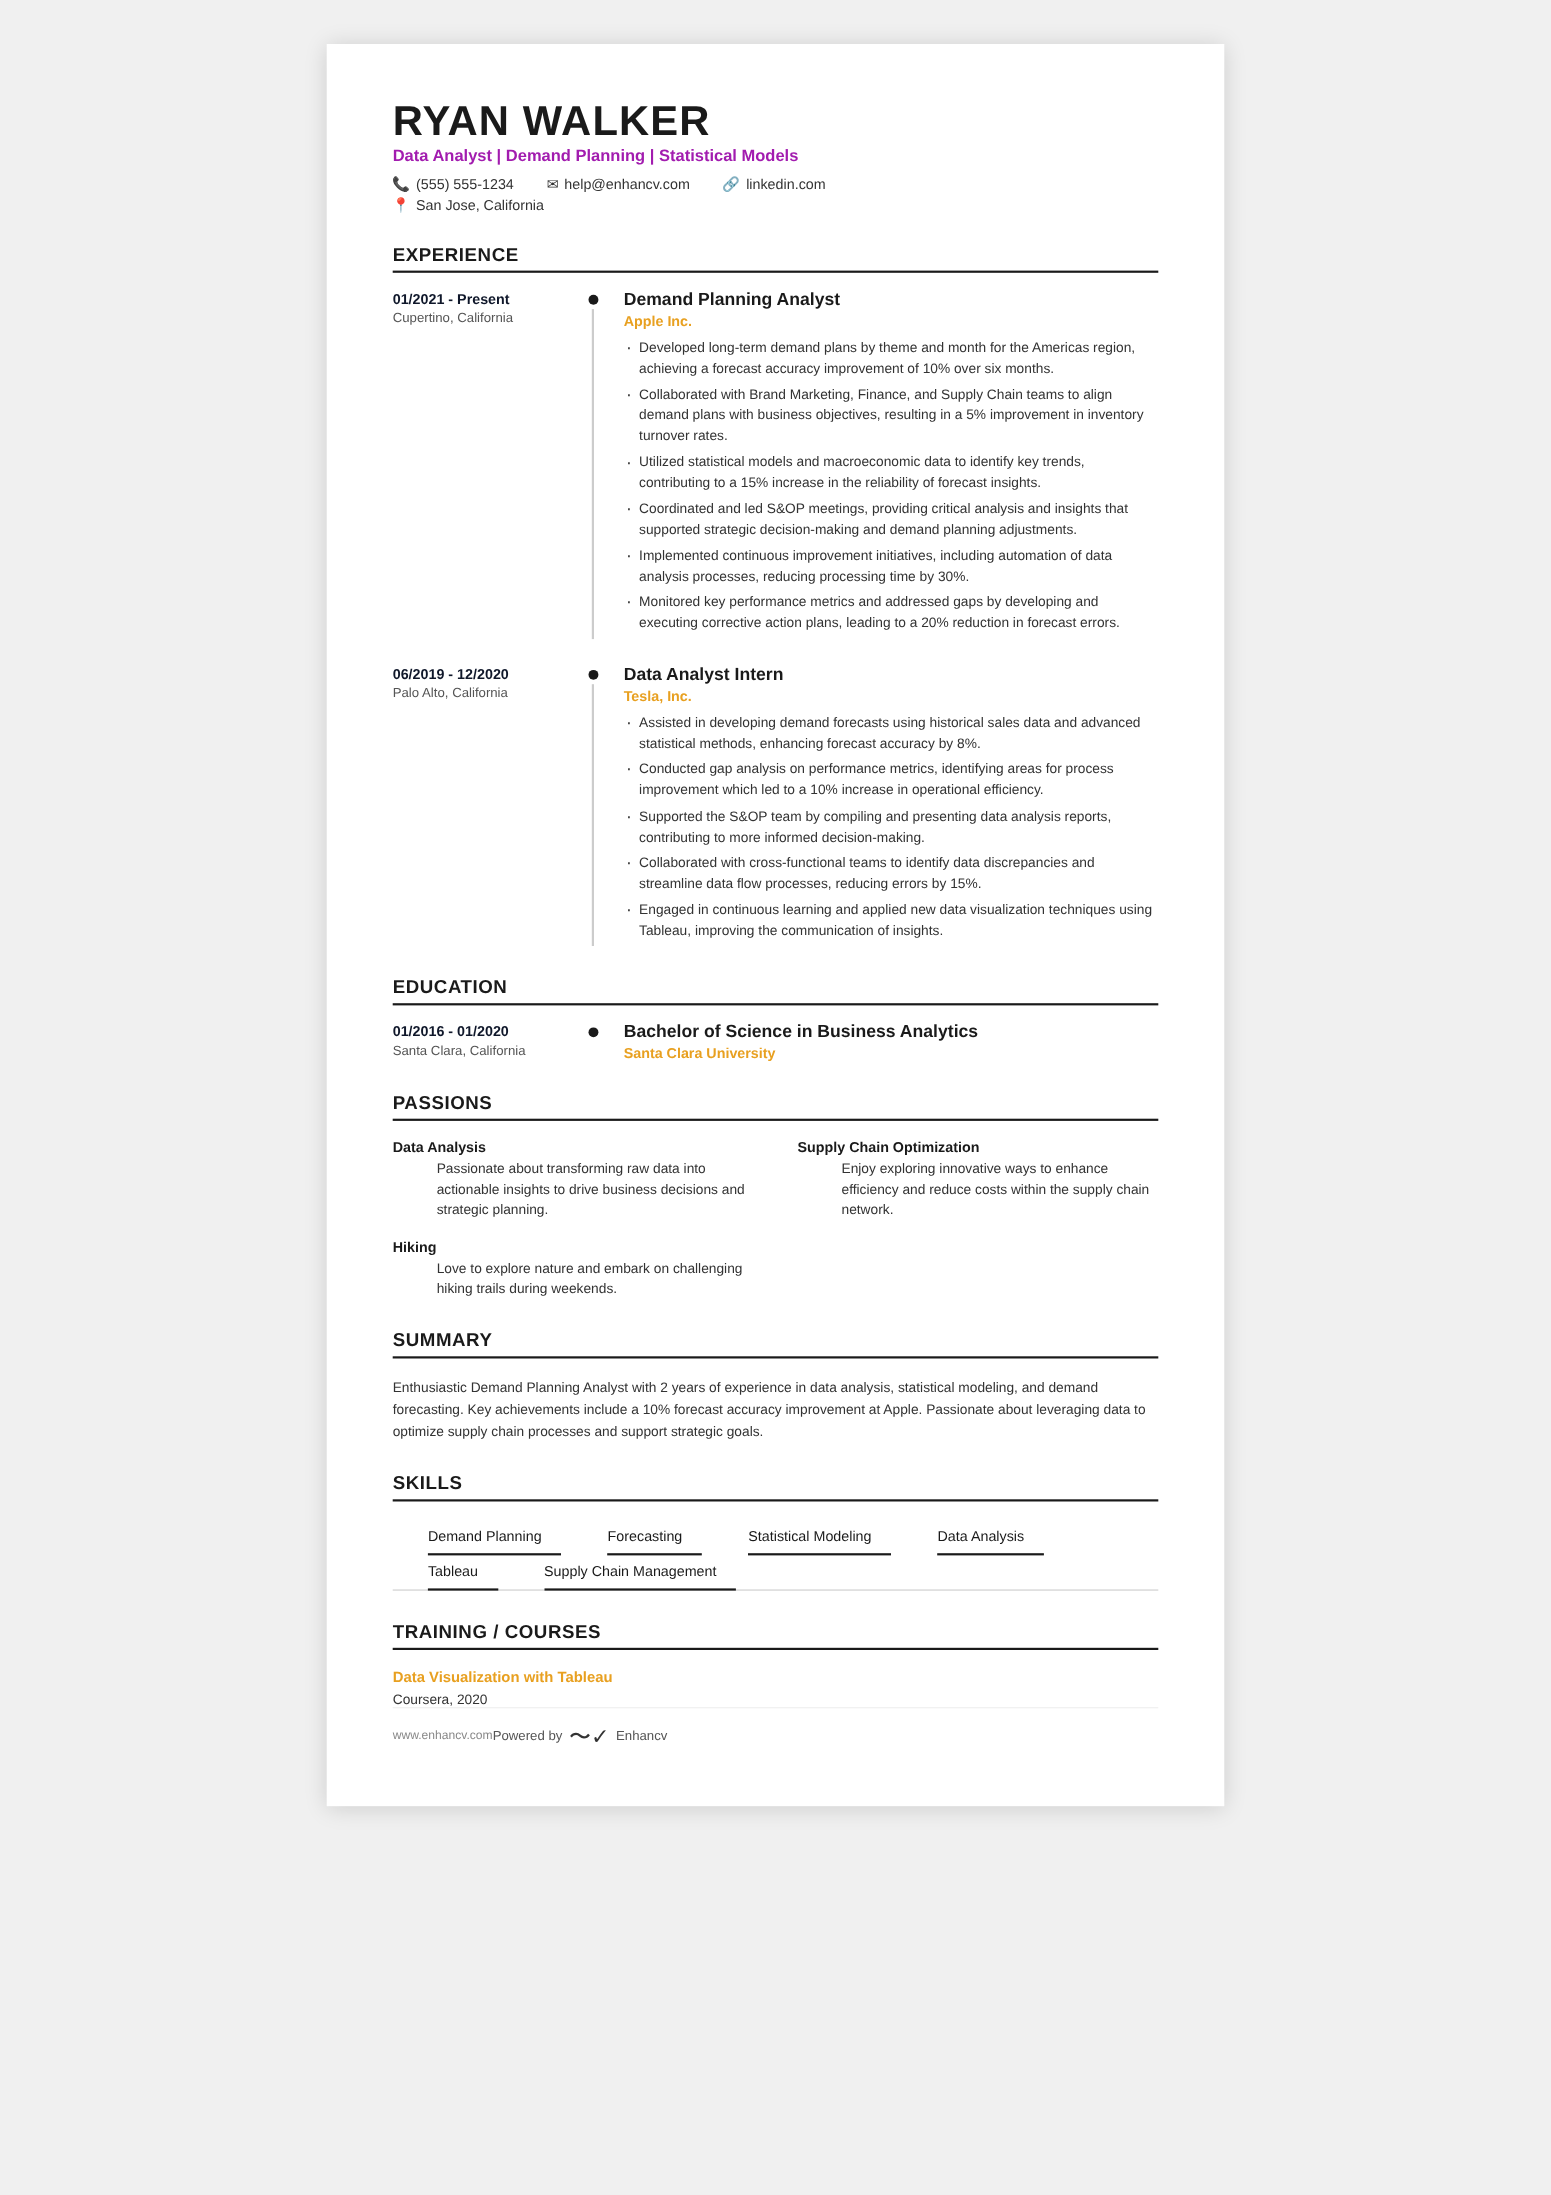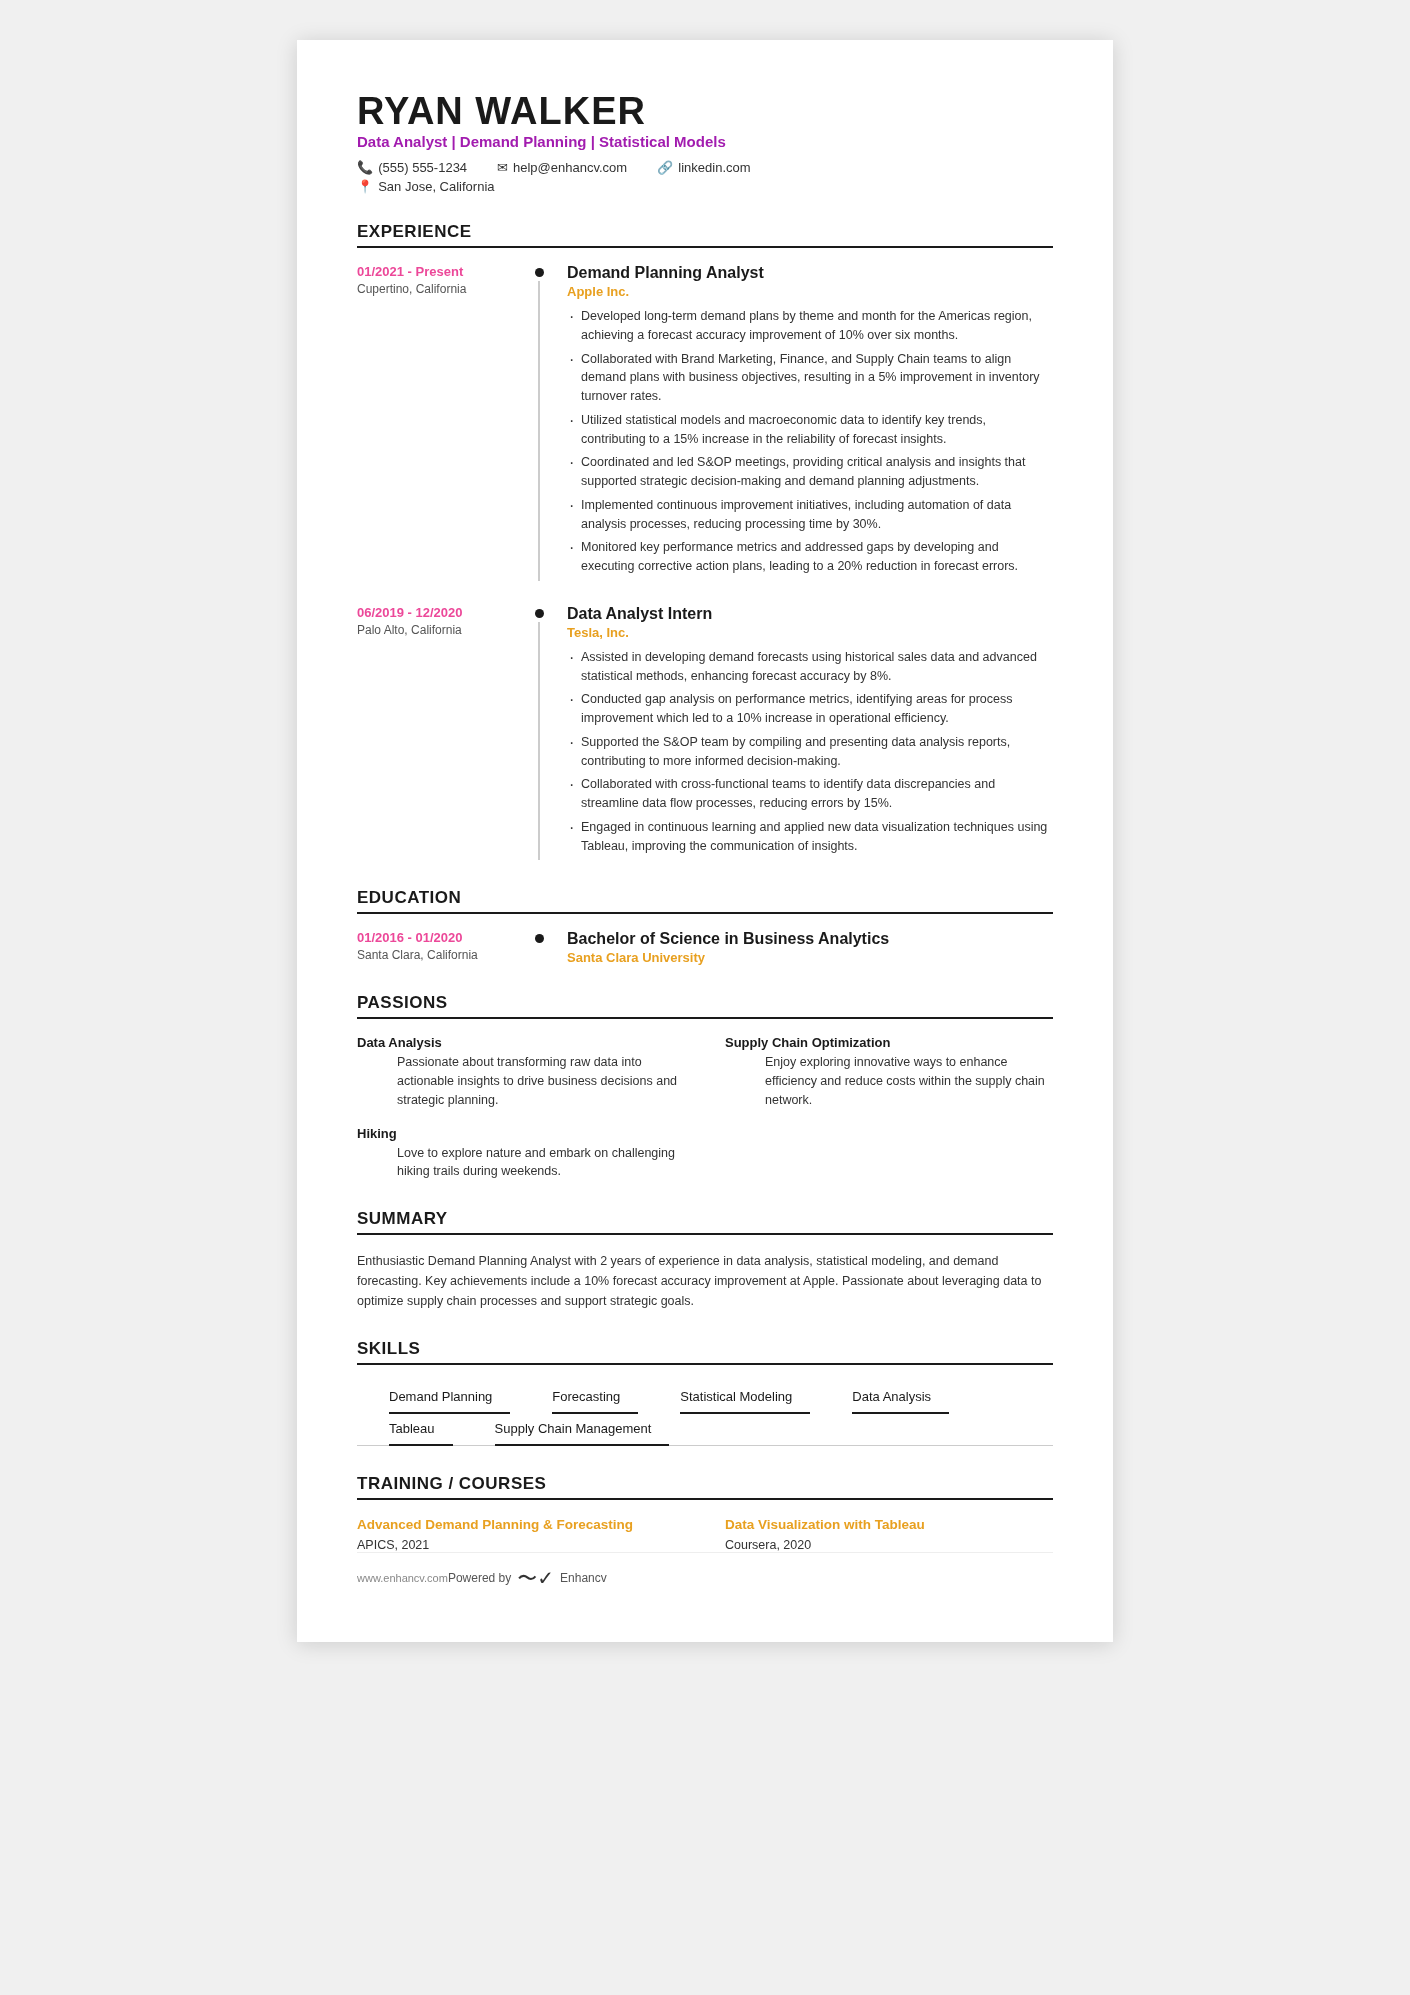--- a/index.html
+++ b/index.html
@@ -66,21 +66,21 @@
       margin-bottom: 24px;
     }
     .exp-date-col {
       width: 170px;
       flex-shrink: 0;
       padding-right: 10px;
     }
     .exp-date {
       font-size: 13px;
       font-weight: 700;
-      color: #ec4899;
+      color: #0f172a;
       white-space: nowrap;
     }
     .exp-location {
       font-size: 12px;
       color: #555;
       margin-top: 3px;
     }
     .exp-dot-col {
       display: flex;
       flex-direction: column;
@@ -352,24 +352,20 @@
       <div class="skill-item">Data Analysis</div>
       <div class="skill-item">Tableau</div>
       <div class="skill-item">Supply Chain Management</div>
     </div>
   </div>
 
   <div class="section">
     <div class="section-title">TRAINING / COURSES</div>
     <div class="training-grid">
       <div class="training-item">
-        <div class="training-title">Advanced Demand Planning &amp; Forecasting</div>
-        <div class="training-sub">APICS, 2021</div>
-      </div>
-      <div class="training-item">
         <div class="training-title">Data Visualization with Tableau</div>
         <div class="training-sub">Coursera, 2020</div>
       </div>
     </div>
   </div>
 
   <div class="footer">
     <span>www.enhancv.com</span>
     <div class="footer-brand">
       <span>Powered by</span>

